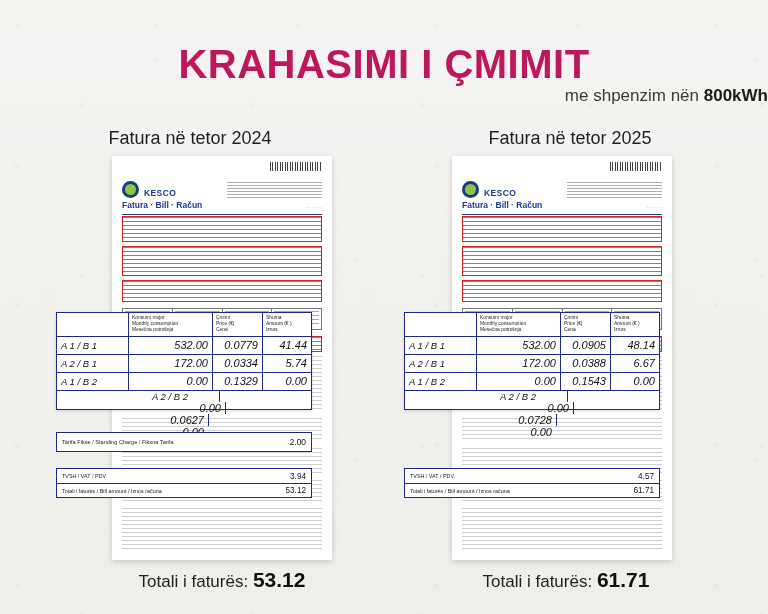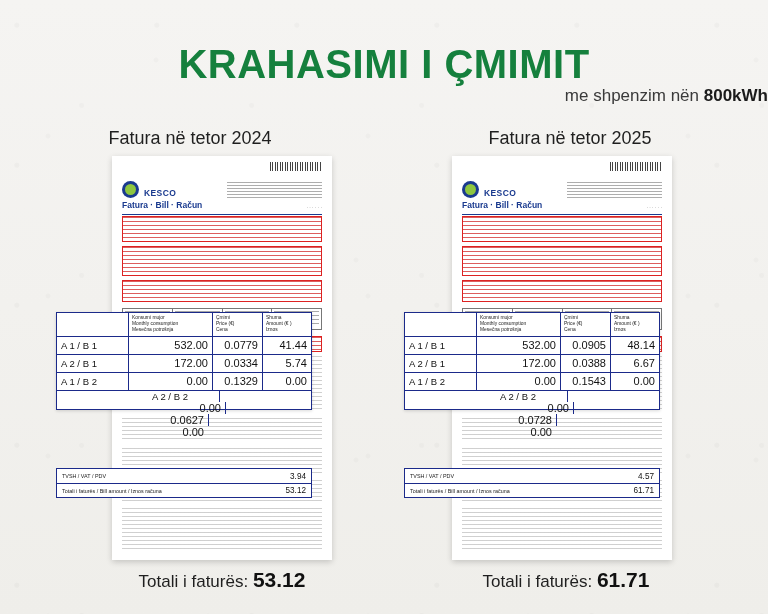--- a/index.html
+++ b/index.html
@@ -24,21 +24,21 @@
     background-size: 140px 140px, 170px 170px, 200px 200px, 160px 160px, 100% 100%;
     pointer-events:none;
   }
 
   .page { position: relative; width: 768px; height: 614px; }
 
   .title {
     position: absolute; top: 42px; left: 0; width: 100%;
     text-align: center;
     font-size: 40px; font-weight: bold; letter-spacing: 0.5px;
-    color: #15803d;
+    color: #be185d;
     font-family: "Liberation Sans", sans-serif;
   }
   .subtitle {
     position: absolute; top: 86px; left: 0; width: 100%;
     text-align: right;
     font-size: 17px; color: #3a3a3a;
   }
   .subtitle b { color: #1b1b1b; }
 
   .col-head {
@@ -142,21 +142,21 @@
   }
   .cons .hrow .c {
     padding:2px 3px; border-right:1px solid #1b2a8a;
     font-size:4.9px; line-height:6.2px; color:#222;
   }
   .cons .hrow .c:last-child{border-right:none;}
   .cons .c1 { width:72px; }
   .cons .c2 { width:84px; }
   .cons .c3 { width:50px; }
   .cons .c4 { width:48px; }
-  .cons .drow { display:flex; border-bottom:1px solid #1b2a8a; height:18px; align-items:center; }
+  .cons .drow { display:flex; border-bottom:1px solid #1b2a8a; height:18px; align-items:center;font-style:italic; }
   .cons .drow:last-child { border-bottom:none;flex-direction:column; }
   .cons .drow .c { border-right:1px solid #1b2a8a; height:100%; display:flex; align-items:center; padding:0 4px; }
   .cons .drow .c:last-child{border-right:none;}
   .cons .drow .lbl { font-size:9.5px; }
   .cons .drow .num { justify-content:flex-end; font-size:11px; }
 
   
   .stand {
     position:absolute; width:256px; height:20px;
     background:#fff; border:1.6px solid #1b2a8a;
@@ -271,20 +271,24 @@
       <div class="c c4 num">0.00</div>
     </div>
     <div class="drow">
       <div class="c c1 lbl">A 2 / B 2</div>
       <div class="c c2 num">0.00</div>
       <div class="c c3 num">0.0627</div>
       <div class="c c4 num">0.00</div>
     </div>
   </div>
 
+  <div class="stand left">
+    <div class="t">Tarifa Fikse / Standing Charge / Fiksna Tarifa</div>
+    <div class="v">2.00</div>
+  </div>
 
   <div class="vat left">
     <div class="r">
       <div class="t">TVSH / VAT / PDV</div>
       <div class="v">3.94</div>
     </div>
     <div class="r">
       <div class="t">Totali i faturës / Bill amount / Iznos računa</div>
       <div class="v">53.12</div>
     </div>

